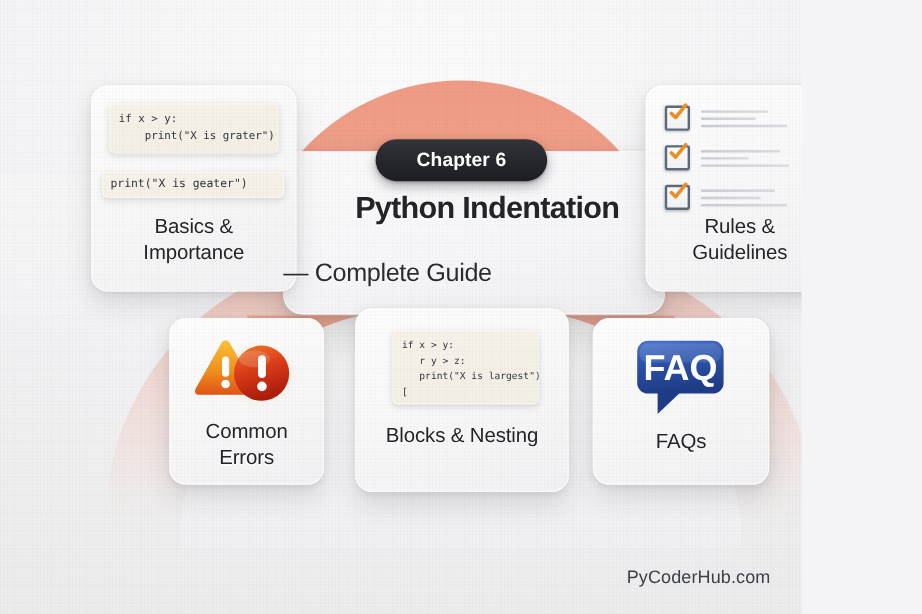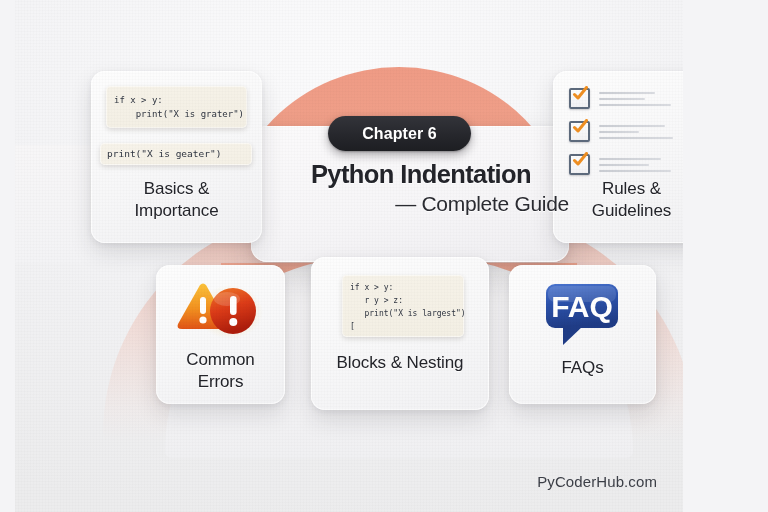--- a/index.html
+++ b/index.html
@@ -13,21 +13,20 @@
     position: relative;
   }
 
   #stage {
     position: absolute;
     inset: 0;
     width: 668px; height: 512px;
     background:
       radial-gradient(120% 90% at 50% 12%, #fbfbfc 0%, #f3f3f5 48%, #ececed 100%);
     overflow: hidden;
-    margin-left: 15px;
   }
   
   #grain {
     position: absolute; inset: 0;
     background-image:
       repeating-linear-gradient(0deg, rgba(0,0,0,0.012) 0 1px, rgba(255,255,255,0) 1px 3px),
       repeating-linear-gradient(90deg, rgba(0,0,0,0.012) 0 1px, rgba(255,255,255,0) 1px 3px);
     pointer-events: none;
   }
 
@@ -118,23 +117,23 @@
     text-align: center;
     font-size: 25.5px;
     font-weight: bold;
     color: #23242a;
     letter-spacing: -0.6px;
     z-index: 6;
     text-shadow: 0 1px 0 rgba(255,255,255,0.85);
   }
   #hero-sub {
     position: absolute;
-    left: 236px; top: 192px;
+    left: 236px; top: 216px;
     width: 318px;
-    text-align: right;
+    text-align: left;
     font-size: 21px;
     font-weight: 400;
     color: #2a2b31;
     letter-spacing: -0.3px;
     z-index: 6;
     text-shadow: 0 1px 0 rgba(255,255,255,0.85);
   }
 
   
   .code-chip {

